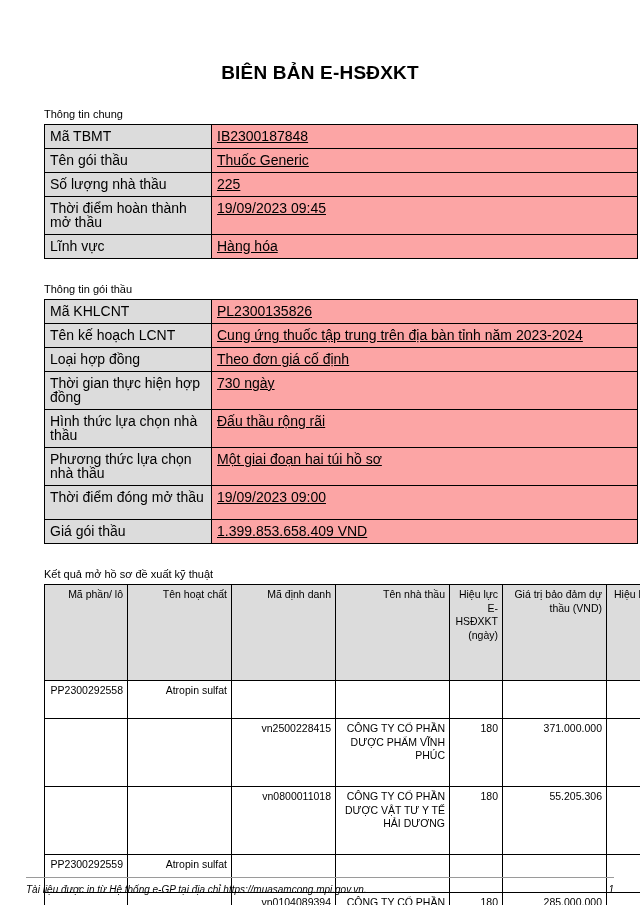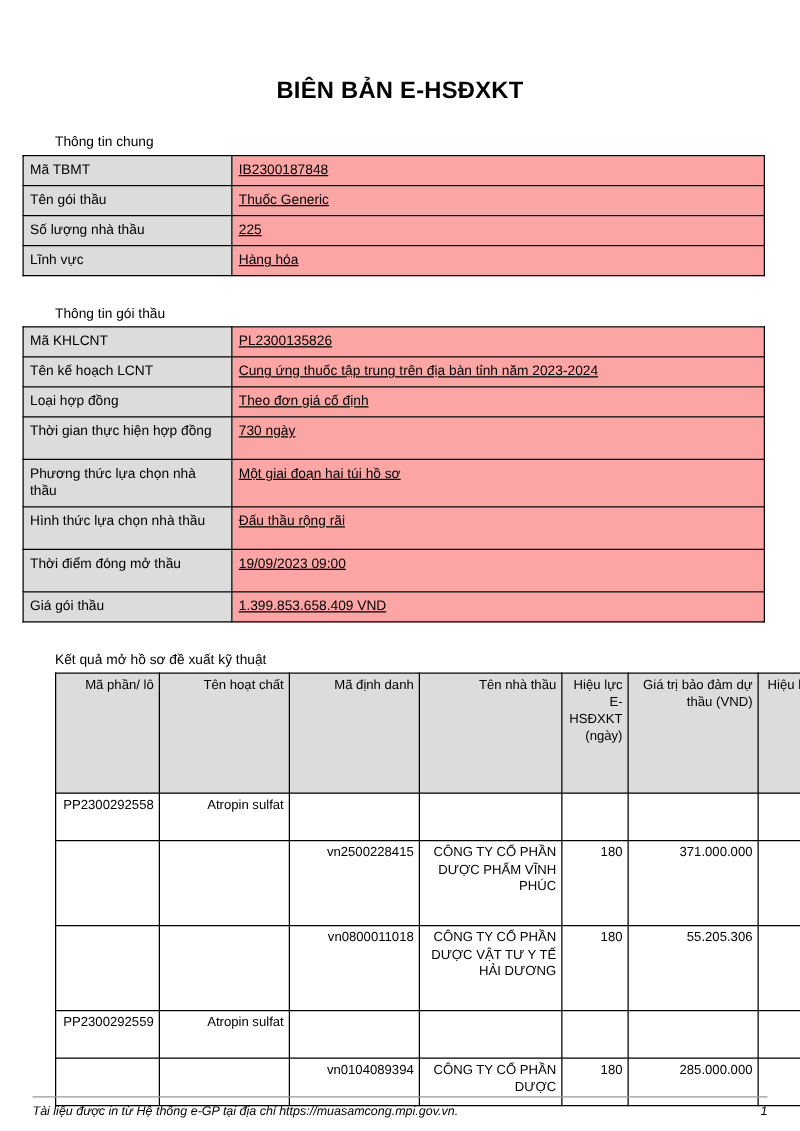--- a/index.html
+++ b/index.html
@@ -35,21 +35,22 @@
     margin: 0 0 3px 26px;
     line-height: 14px;
   }
   .section-block {
     margin-top: 23px;
   }
   table.info-table {
     border-collapse: collapse;
     table-layout: fixed;
     width: 594px;
-    font-size: 11px;
+    margin-left: 26px;
+    font-size: 14px;
   }
   table.info-table td {
     border: 1px solid #000000;
     padding: 4px 5px 5px 5px;
     vertical-align: top;
     line-height: 14px;
   }
   table.info-table td.label {
     background: #dcdcdc;
     width: 156px;
@@ -135,20 +136,24 @@
           <td class="value">IB2300187848</td>
         </tr>
         <tr>
           <td class="label">Tên gói thầu</td>
           <td class="value">Thuốc Generic</td>
         </tr>
         <tr>
           <td class="label">Số lượng nhà thầu</td>
           <td class="value">225</td>
         </tr>
+        <tr class="tall">
+          <td class="label">Thời điểm hoàn thành mở thầu</td>
+          <td class="value">19/09/2023 09:45</td>
+        </tr>
         <tr>
           <td class="label">Lĩnh vực</td>
           <td class="value">Hàng hóa</td>
         </tr>
       </tbody>
     </table>
   </div>
 
   <div class="section-block">
     <div class="section-label">Thông tin gói thầu</div>
@@ -164,26 +169,26 @@
         </tr>
         <tr>
           <td class="label">Loại hợp đồng</td>
           <td class="value">Theo đơn giá cố định</td>
         </tr>
         <tr class="tall">
           <td class="label">Thời gian thực hiện hợp đồng</td>
           <td class="value">730 ngày</td>
         </tr>
         <tr class="tall">
+          <td class="label">Hình thức lựa chọn nhà thầu</td>
+          <td class="value">Đấu thầu rộng rãi</td>
+        </tr>
+        <tr class="tall">
           <td class="label">Phương thức lựa chọn nhà thầu</td>
           <td class="value">Một giai đoạn hai túi hồ sơ</td>
-        </tr>
-        <tr class="tall">
-          <td class="label">Hình thức lựa chọn nhà thầu</td>
-          <td class="value">Đấu thầu rộng rãi</td>
         </tr>
         <tr class="tall">
           <td class="label">Thời điểm đóng mở thầu</td>
           <td class="value">19/09/2023 09:00</td>
         </tr>
         <tr>
           <td class="label">Giá gói thầu</td>
           <td class="value">1.399.853.658.409 VND</td>
         </tr>
       </tbody>

